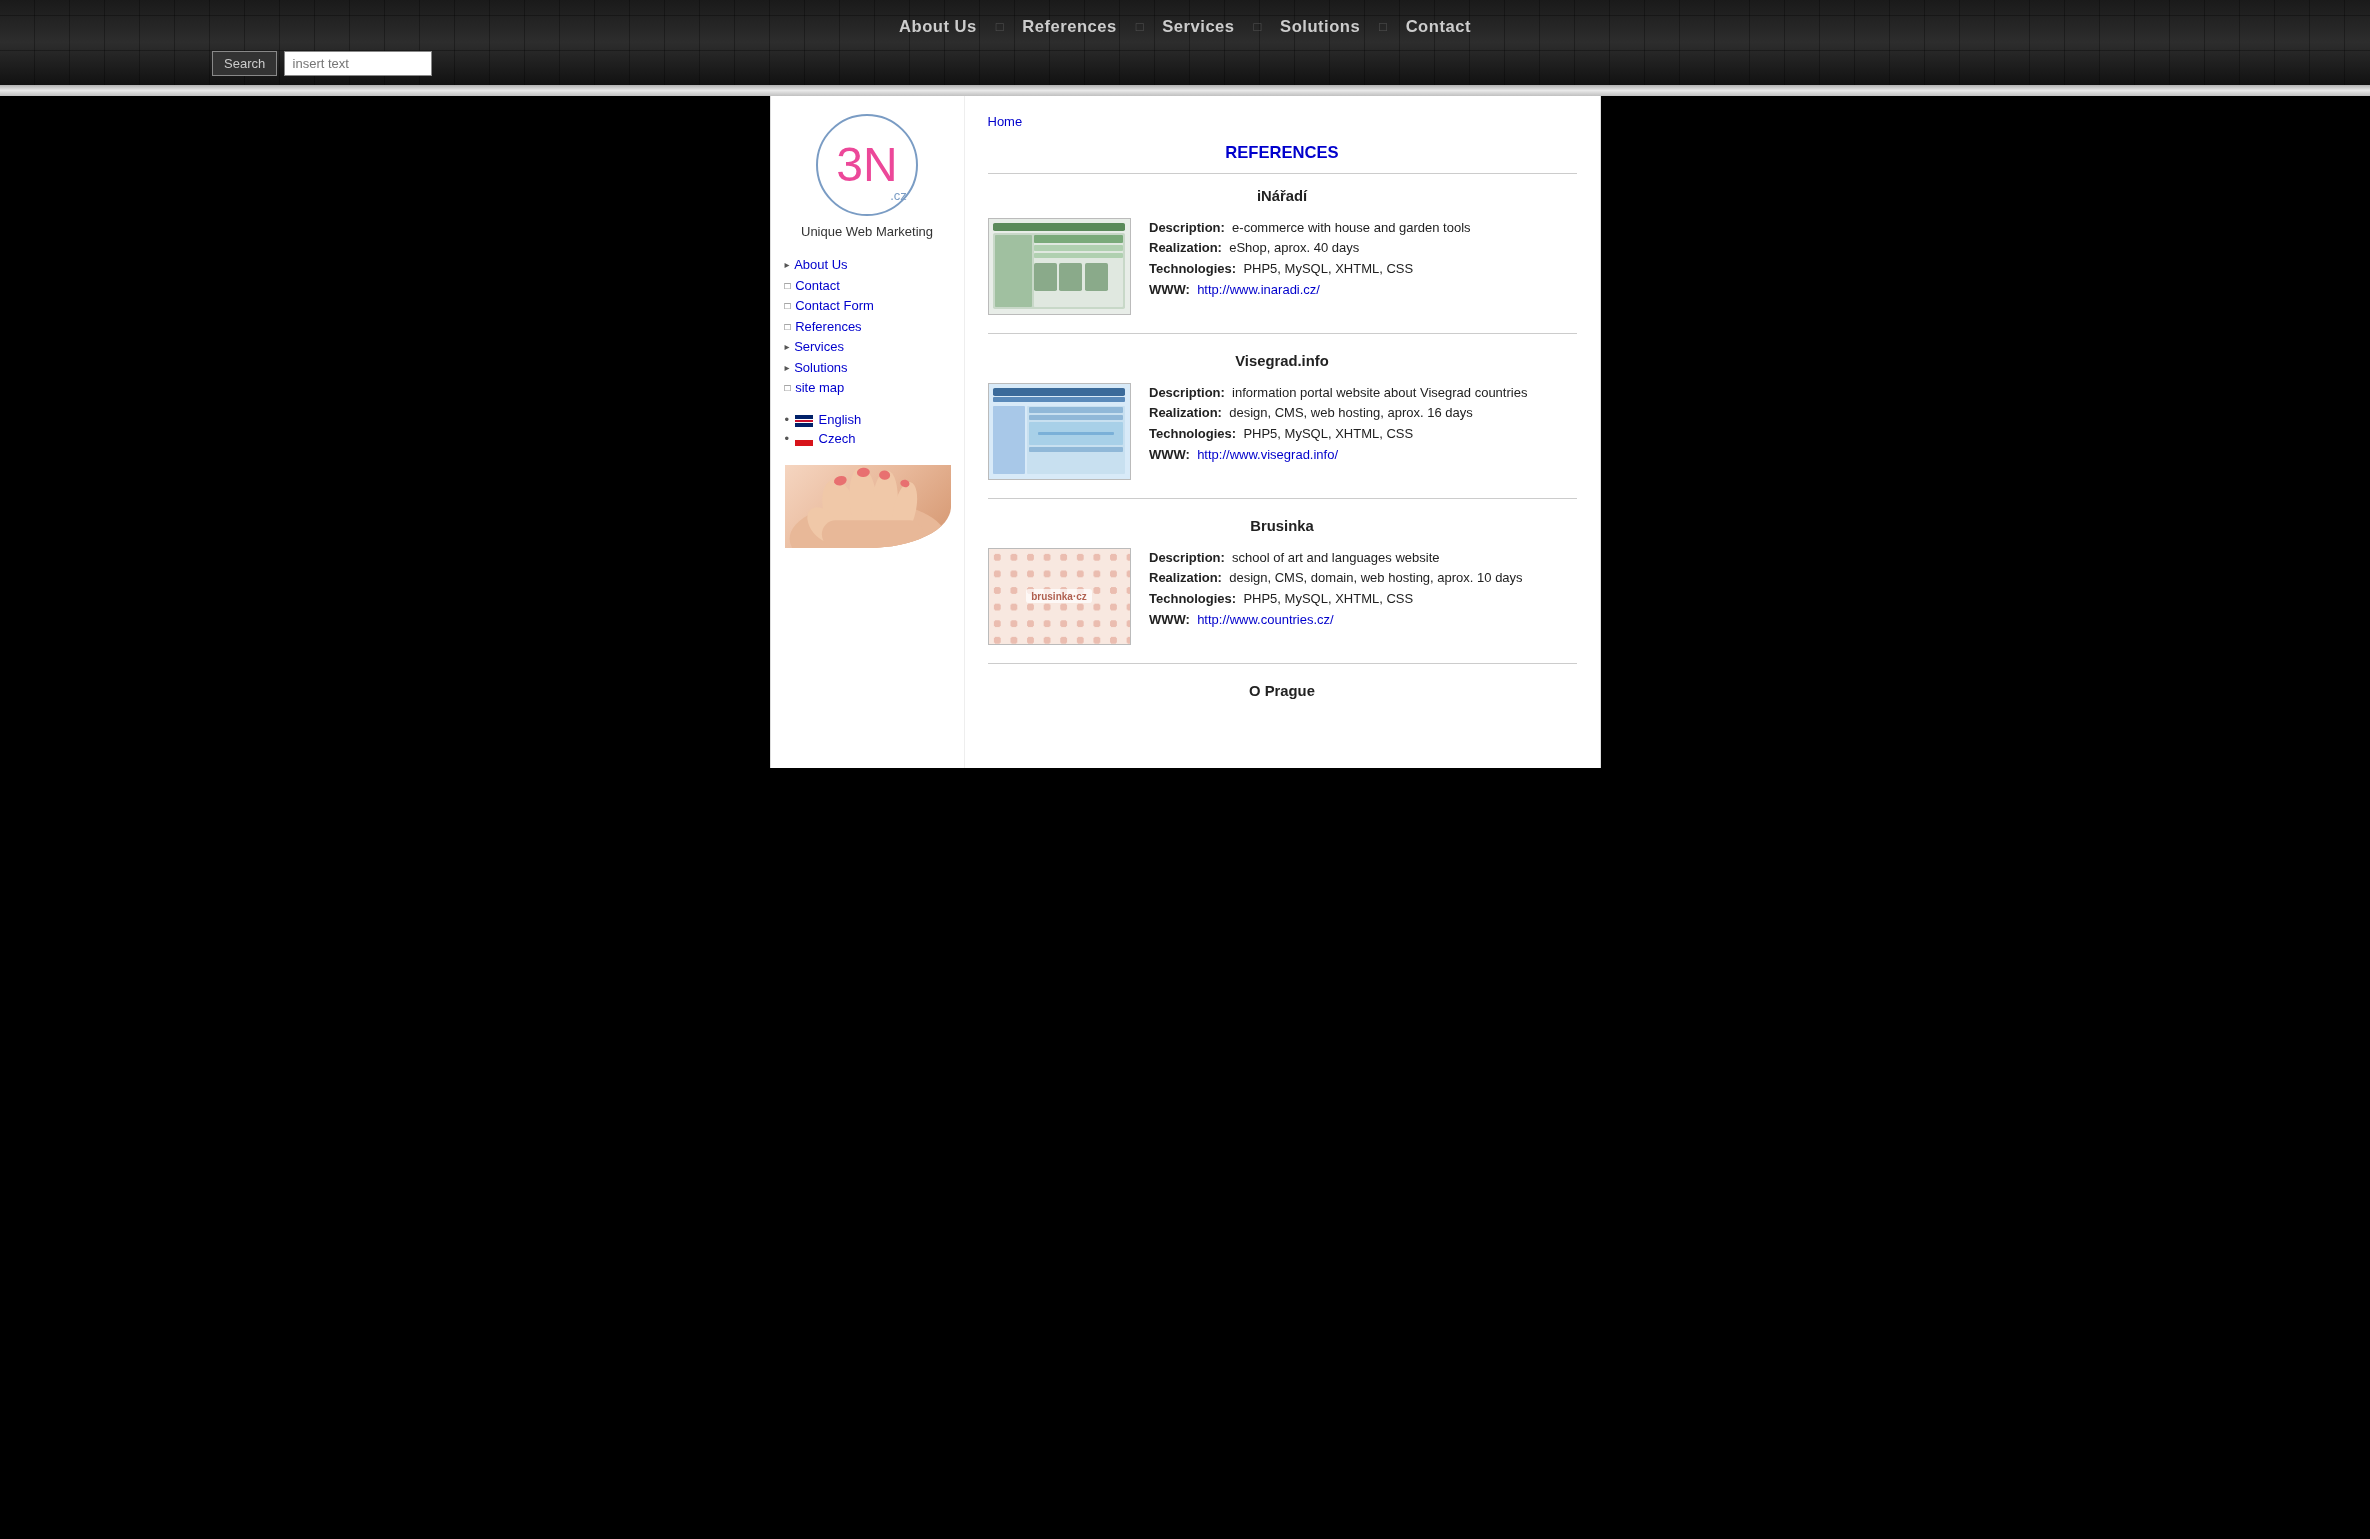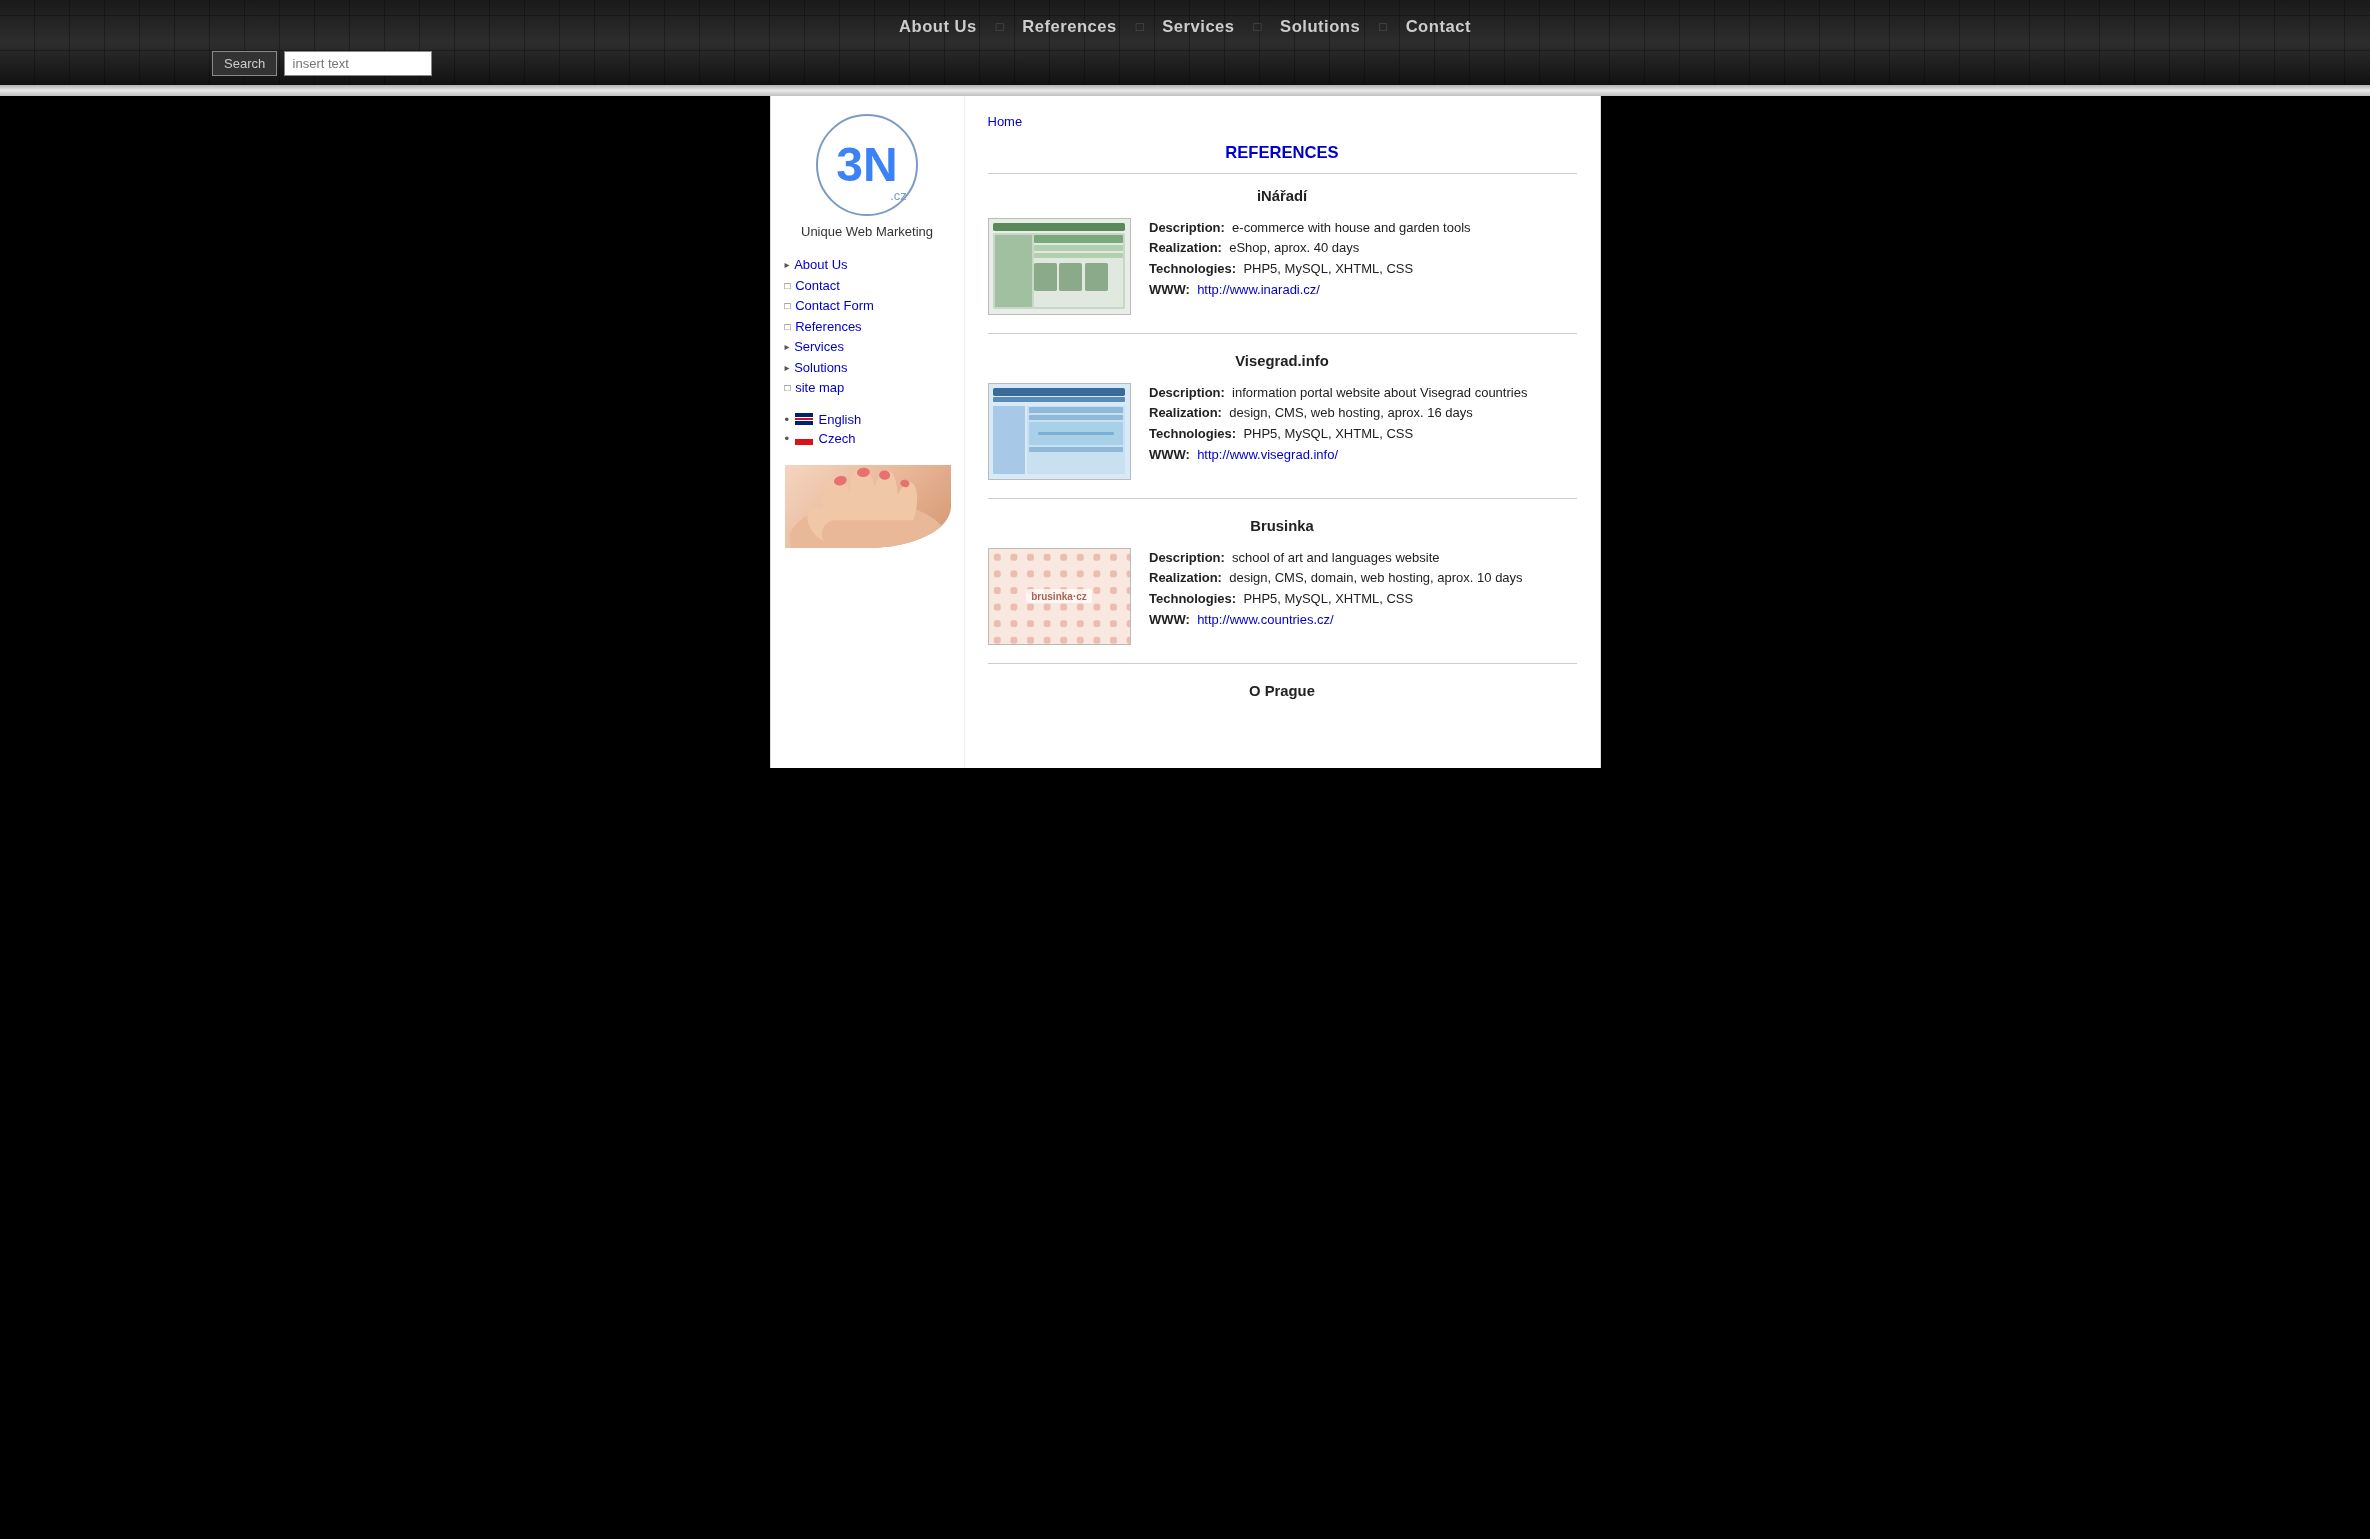--- a/index.html
+++ b/index.html
@@ -117,22 +117,22 @@
       border-radius: 50%;
       display: flex;
       align-items: center;
       justify-content: center;
       margin: 0 auto;
       position: relative;
     }
 
     .logo-text-3n {
       font-size: 48px;
-      font-weight: bold;
-      color: #3b82f6;
+      font-weight: normal;
+      color: #ec4899;
       line-height: 1;
     }
 
     .logo-cz {
       position: absolute;
       bottom: 11px;
       right: 9.2px;
       font-size: 13px;
       color: #7a9cc4;
     }
@@ -175,21 +175,21 @@
       font-size: 13px;
     }
 
     .lang-section {
       margin-top: 16.6px;
       list-style: none;
     }
 
     .lang-section li {
       display: flex;
-      align-items: center;
+      align-items: flex-end;
       gap: 5.5px;
       margin-bottom: 4.6px;
     }
 
     .lang-section li::before { content: '•'; color: #555; }
 
     .flag-en {
       width: 18.5px;
       height: 12px;
       display: inline-block;

